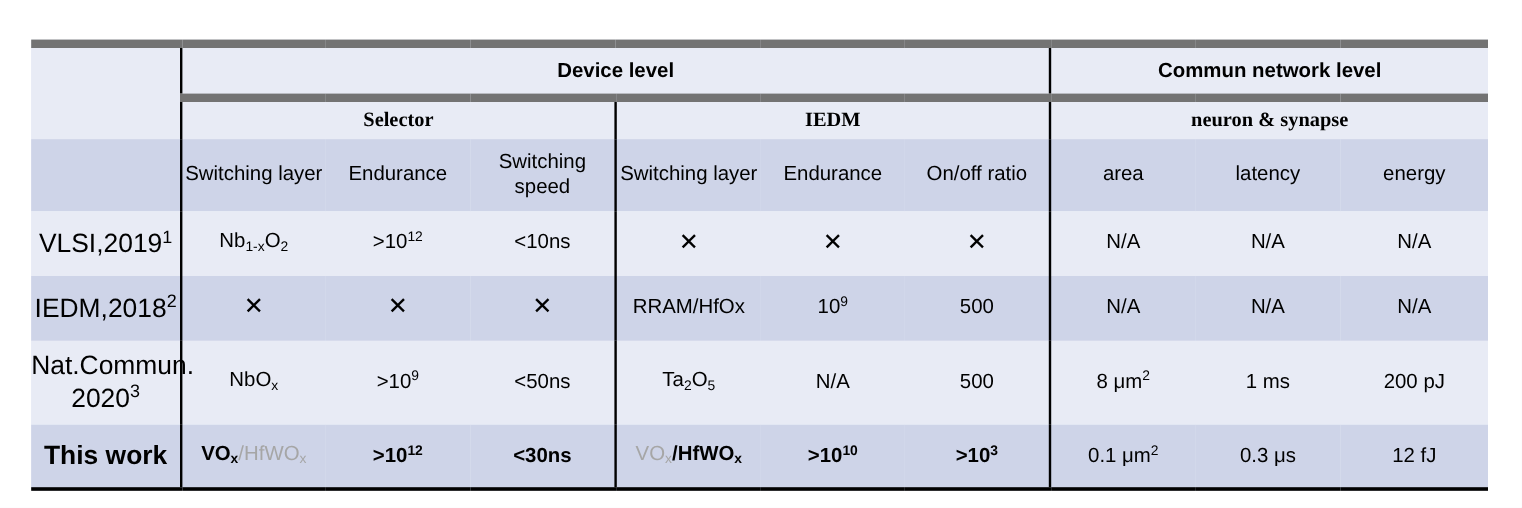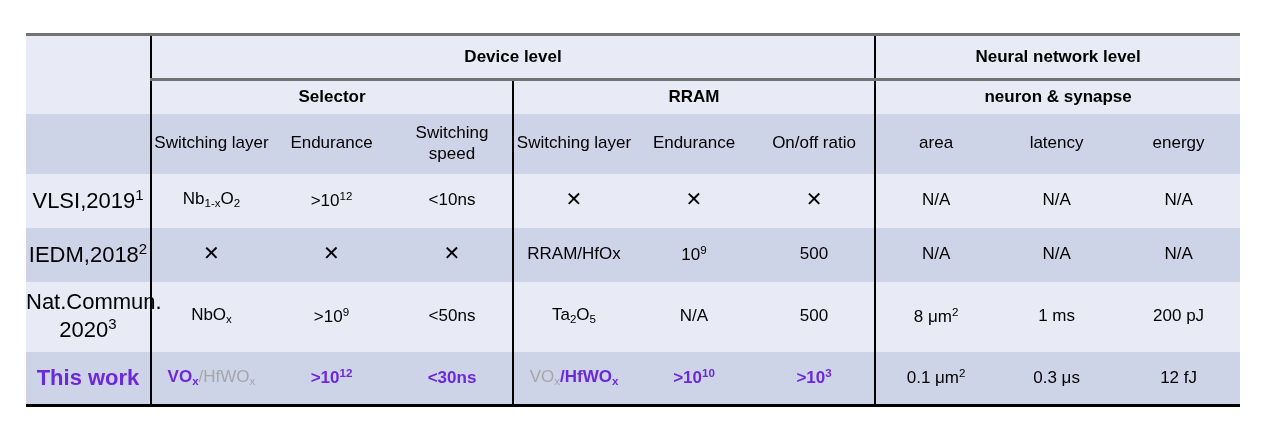--- a/index.html
+++ b/index.html
@@ -19,21 +19,21 @@
     table-layout: fixed;
     background: #e8ebf5;
   }
   table.cmp td { padding: 0; margin: 0; }
 
   
   .bg-light { background: #e8ebf5; }
   .bg-dark  { background: #ced4e8; }
 
   
-  .rule-top    { border-top: 3px solid #737373; }
+  .rule-top    { border-top: 7px solid #737373; }
   .rule-bottom { border-bottom: 3px solid #000000; }
   .vl-left  { border-left: 2.5px solid #000000; }
 
   
   .hcell {
     text-align: center; vertical-align: middle;
     font-weight: bold; font-size: 17px; color: #000000;
     line-height: 1.15;
   }
   .subhead {
@@ -42,41 +42,41 @@
     line-height: 1.22;
   }
   .cell {
     text-align: center; vertical-align: middle;
     font-size: 17px; color: #000000; line-height: 1.2;
   }
   .rowlabel {
     text-align: center; vertical-align: middle;
     font-size: 22px; color: #000000; line-height: 1.2;
   }
-  .red  { color: #6d28d9; font-weight: bold; }
+  .red  { color: #000000; font-weight: bold; }
   .grey { color: #a6a6a6; font-weight: normal; }
   sub { font-size: 0.68em; vertical-align: -0.28em; }
   sup { font-size: 0.68em; vertical-align: 0.52em; }
   .xmark { font-size: 20px; line-height: 1; }
 
   
   col.c0 { width: 125px; }
   col.c1 { width: 120px; }
   col.c2 { width: 121px; }
   col.c3 { width: 121px; }
   col.c4 { width: 121px; }
   col.c5 { width: 120px; }
   col.c6 { width: 121px; }
   col.c7 { width: 121px; }
   col.c8 { width: 121px; }
   col.c9 { width: 123px; }
 
   
   .r-top    { height: 45px; }
-  .r-group  { height: 34px; }
+  .r-group  { height: 34px; font-family: Liberation Serif, serif; }
   .r-sub    { height: 60px; margin-top: 17px; }
   .r-data   { height: 54px; }
   .r-data2  { height: 70px; }
 </style>
 </head>
 <body>
 
 <div id="root">
 
   <table class="cmp">
@@ -90,27 +90,27 @@
         <col class="c6">
         <col class="c7">
       <col class="c8">
         <col class="c9">
     </colgroup>
     <tbody>
 
       <tr class="r-top">
         <td class="bg-light rule-top"></td>
         <td class="hcell bg-light rule-top vl-left" colspan="6">Device level</td>
-        <td class="hcell bg-light rule-top vl-left" colspan="3">Neural network level</td>
+        <td class="hcell bg-light rule-top vl-left" colspan="3">Commun network level</td>
       </tr>
 
       <tr class="r-group">
         <td class="bg-light"></td>
         <td class="hcell bg-light rule-top vl-left" colspan="3">Selector</td>
-        <td class="hcell bg-light rule-top vl-left" colspan="3">RRAM</td>
+        <td class="hcell bg-light rule-top vl-left" colspan="3">IEDM</td>
         <td class="hcell bg-light rule-top vl-left" colspan="3">neuron &amp; synapse</td>
       </tr>
 
       <tr class="r-sub">
         <td class="bg-dark"></td>
 
         <td class="subhead bg-dark vl-left">Switching layer</td>
         <td class="subhead bg-dark">Endurance</td>
         <td class="subhead bg-dark">Switching speed</td>
 

